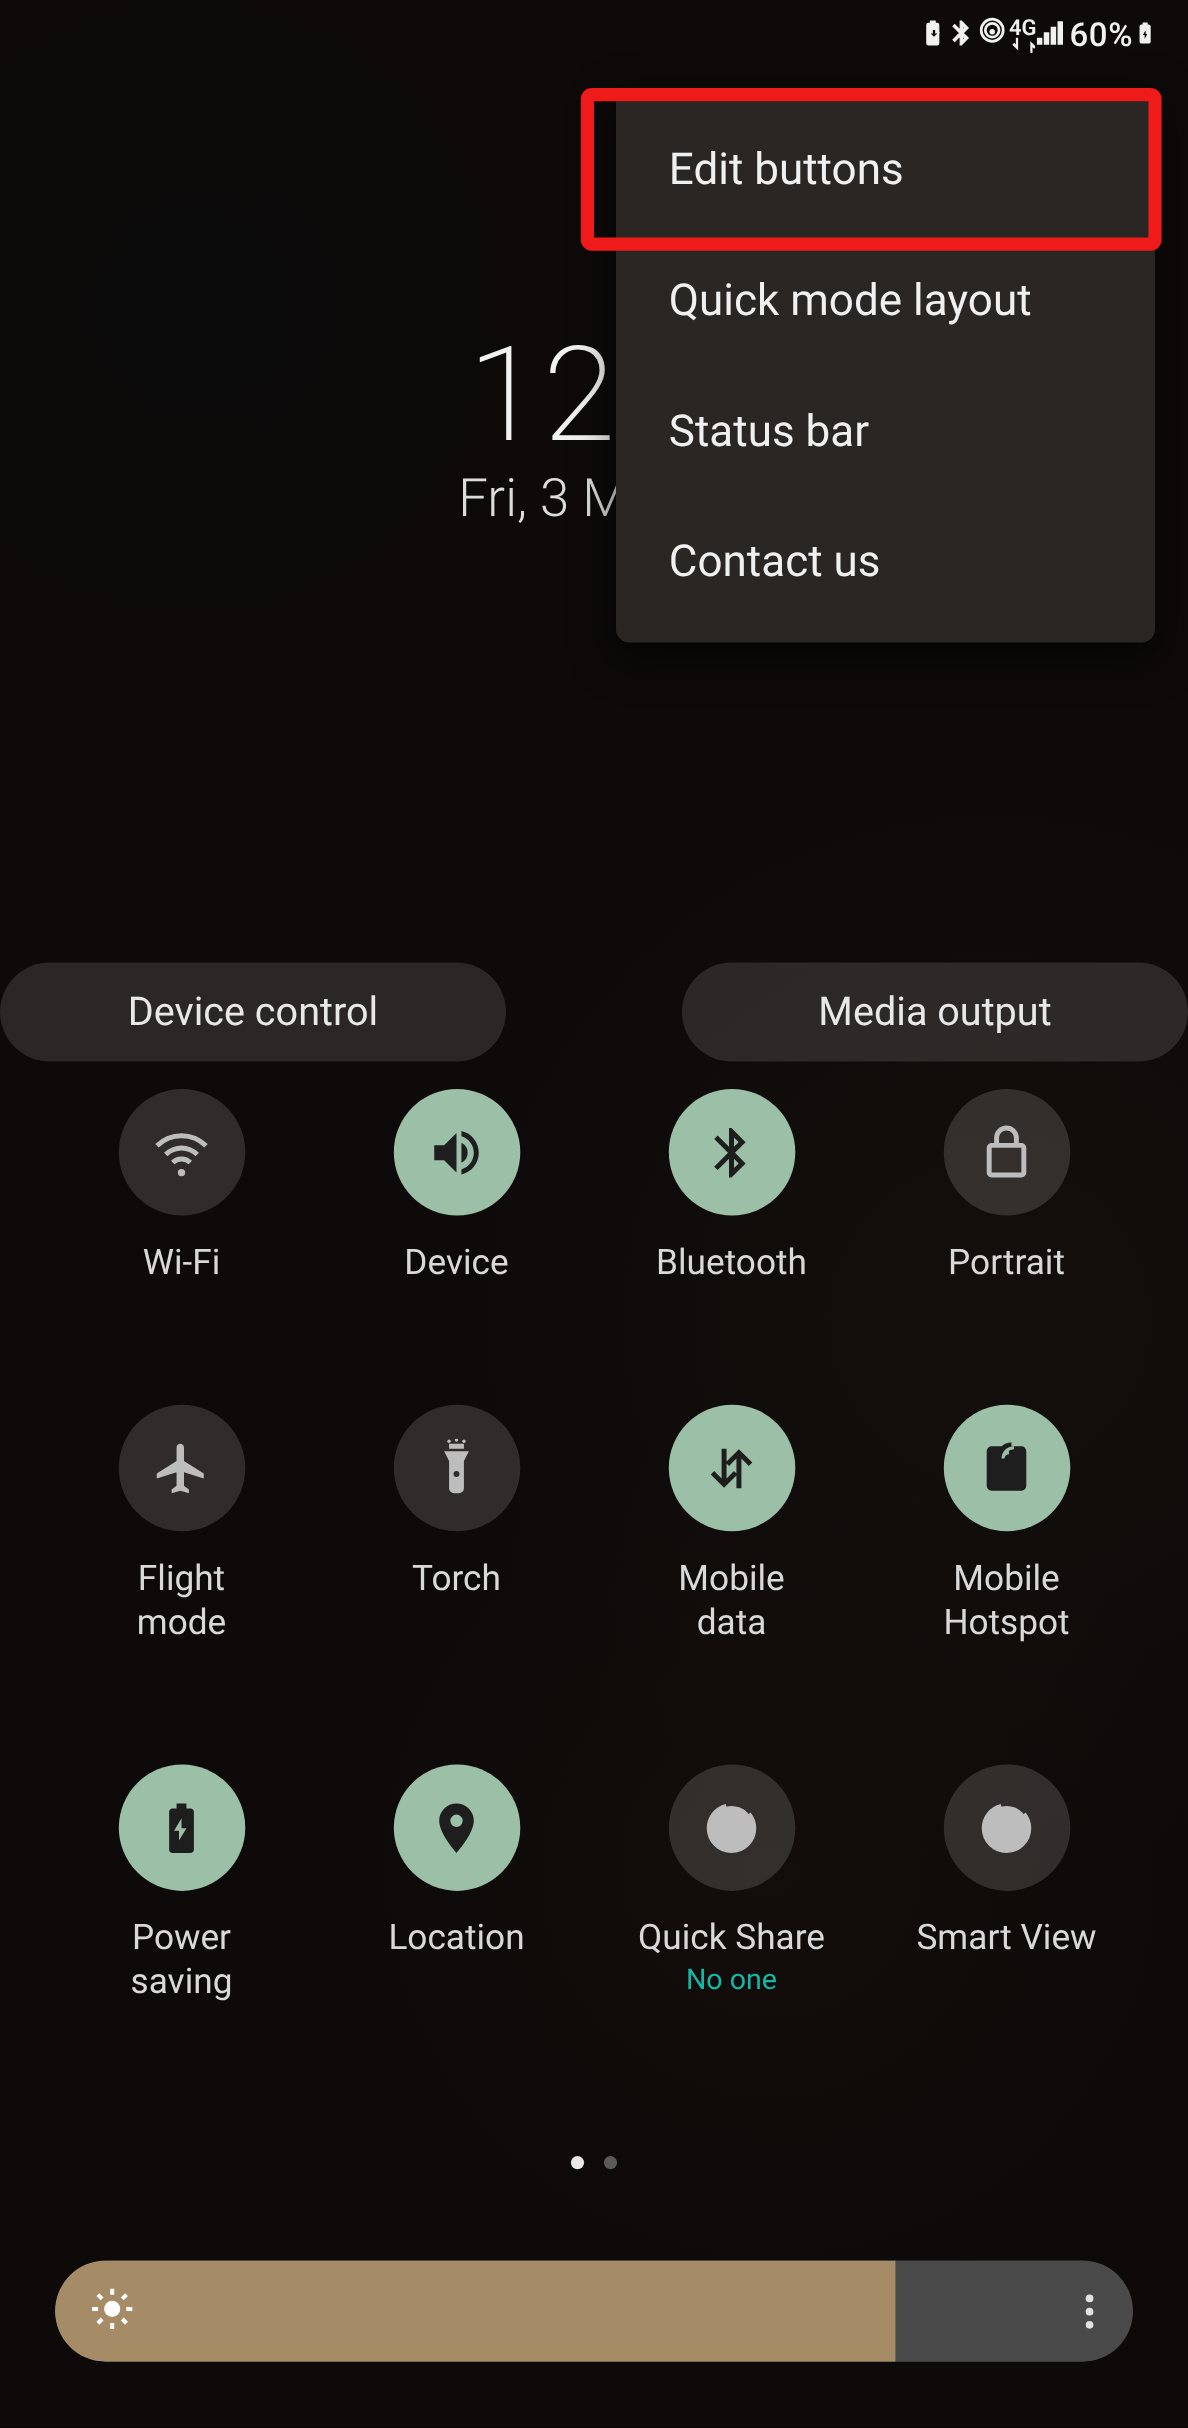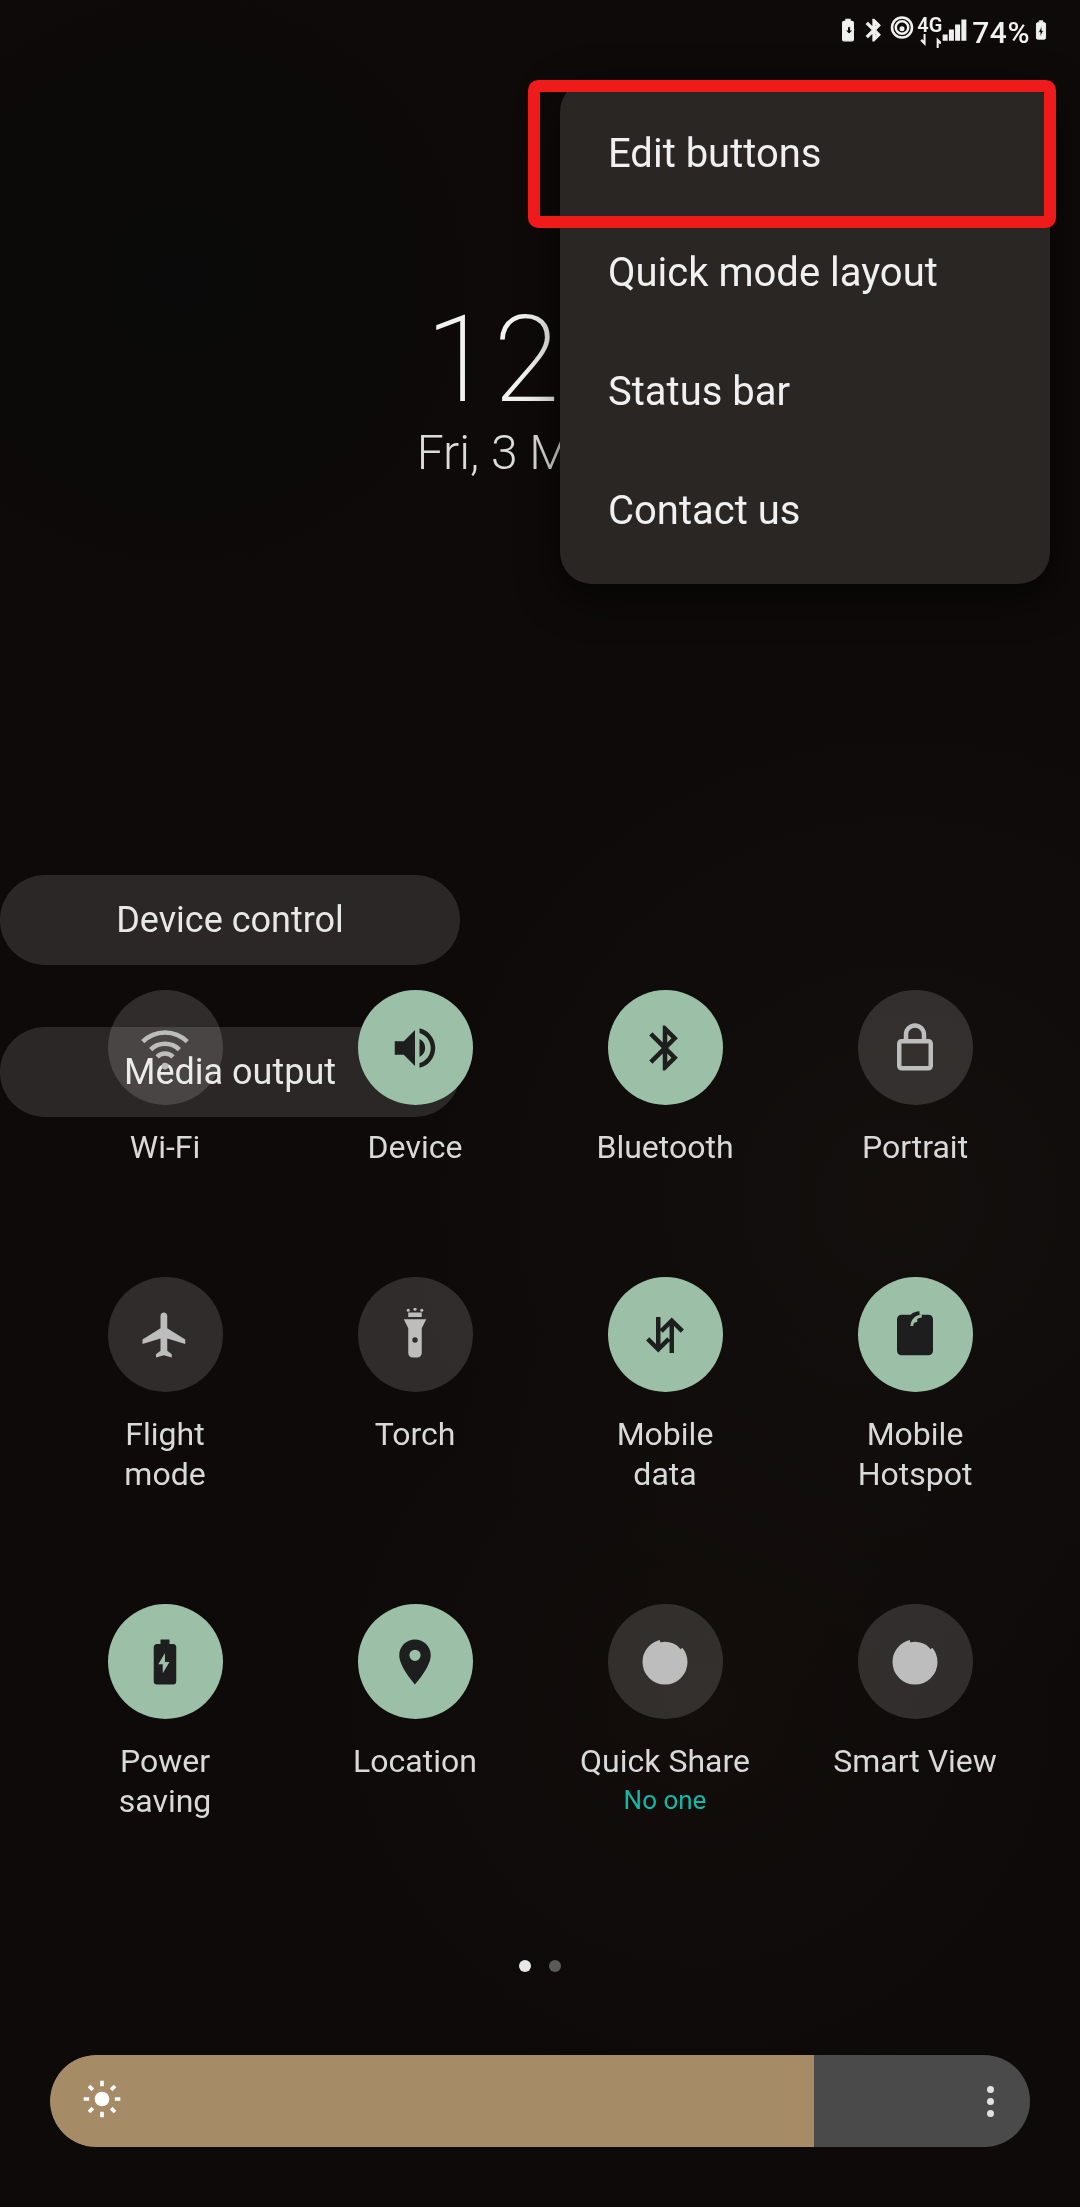--- a/index.html
+++ b/index.html
@@ -59,21 +59,20 @@
   }
 
   
   .control-row {
     position:absolute;
     top: 875px;
     left:0; right:0;
     display:flex;
     justify-content:space-between;
     gap: 62px;
-    flex-direction: column;
   }
   .control-btn {
     width: 460px;
     height: 90px;
     border-radius: 46px;
     background: rgba(255,255,255,0.12);
     display:flex;
     align-items:center;
     justify-content:center;
     font-size: 36px;
@@ -170,21 +169,21 @@
   }
   .vdots span{display:block;width:7px;height:7px;border-radius:50%;background:#e2e2e2;margin:5px 0;}
 
   
   .menu {
     position:absolute;
     top: 80px;
     right: 30px;
     width: 490px;
     background: #2a2623;
-    border-radius: 32px;
+    border-radius: 12px;
     padding: 14px 0;
     box-shadow: 0 12px 40px rgba(0,0,0,0.6);
     z-index: 50;
   }
   .menu-item {
     padding: 36px 48px;
     font-size: 40px;
     color:#f0f0f0;
     font-weight:400;
   }
@@ -225,21 +224,21 @@
     <span style="font-size:20px;font-weight:600;">4G</span>
     <svg width="22" height="14" viewBox="0 0 24 14">
         <path d="M6 0v10l-4-4 1-1 2 2V0h1zm12 14V4l4 4-1 1-2-2v7h-1z" transform="scale(1.1)"></path>
       </svg>
   </span>
   <span>
     <svg width="30" height="26" viewBox="0 0 24 20">
         <path d="M1 18h3v-4H1v4zm5 0h3v-8H6v8zm5 0h3V6h-3v12zm5 0h3V2h-3v16z"></path>
       </svg>
   </span>
-  <span class="battery-pct">74%</span>
+  <span class="battery-pct">60%</span>
   <span>
     <svg width="22" height="32" viewBox="0 0 24 24">
         <path d="M15.67 4H14V2h-4v2H8.33C7.6 4 7 4.6 7 5.33v15.33C7 21.4 7.6 22 8.33 22h7.33c.74 0 1.34-.6 1.34-1.34V5.33C17 4.6 16.4 4 15.67 4zM11 20v-5.5H9L13 7v5.5h2L11 20z"></path>
       </svg>
   </span>
 </div>
 
 <div class="clock-area layer">
   <div class="clock-time">12:5</div>
   <div class="clock-date">Fri, 3 March</div>

